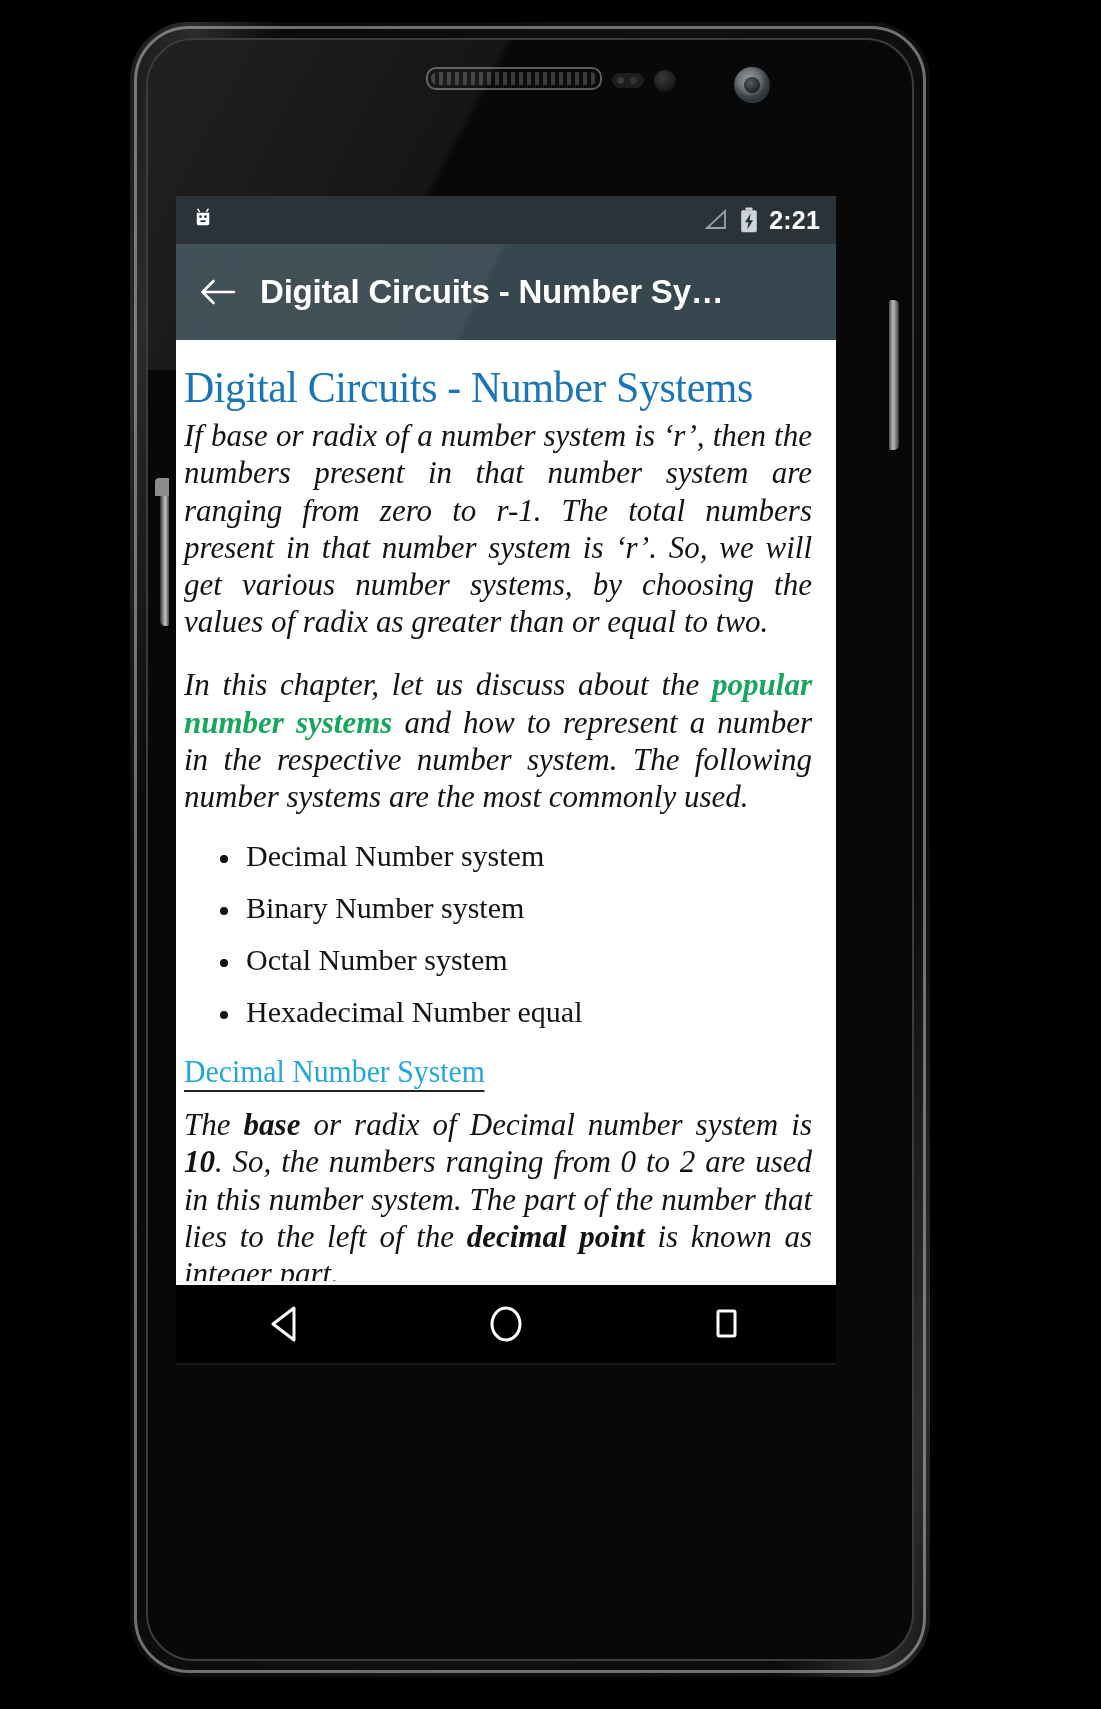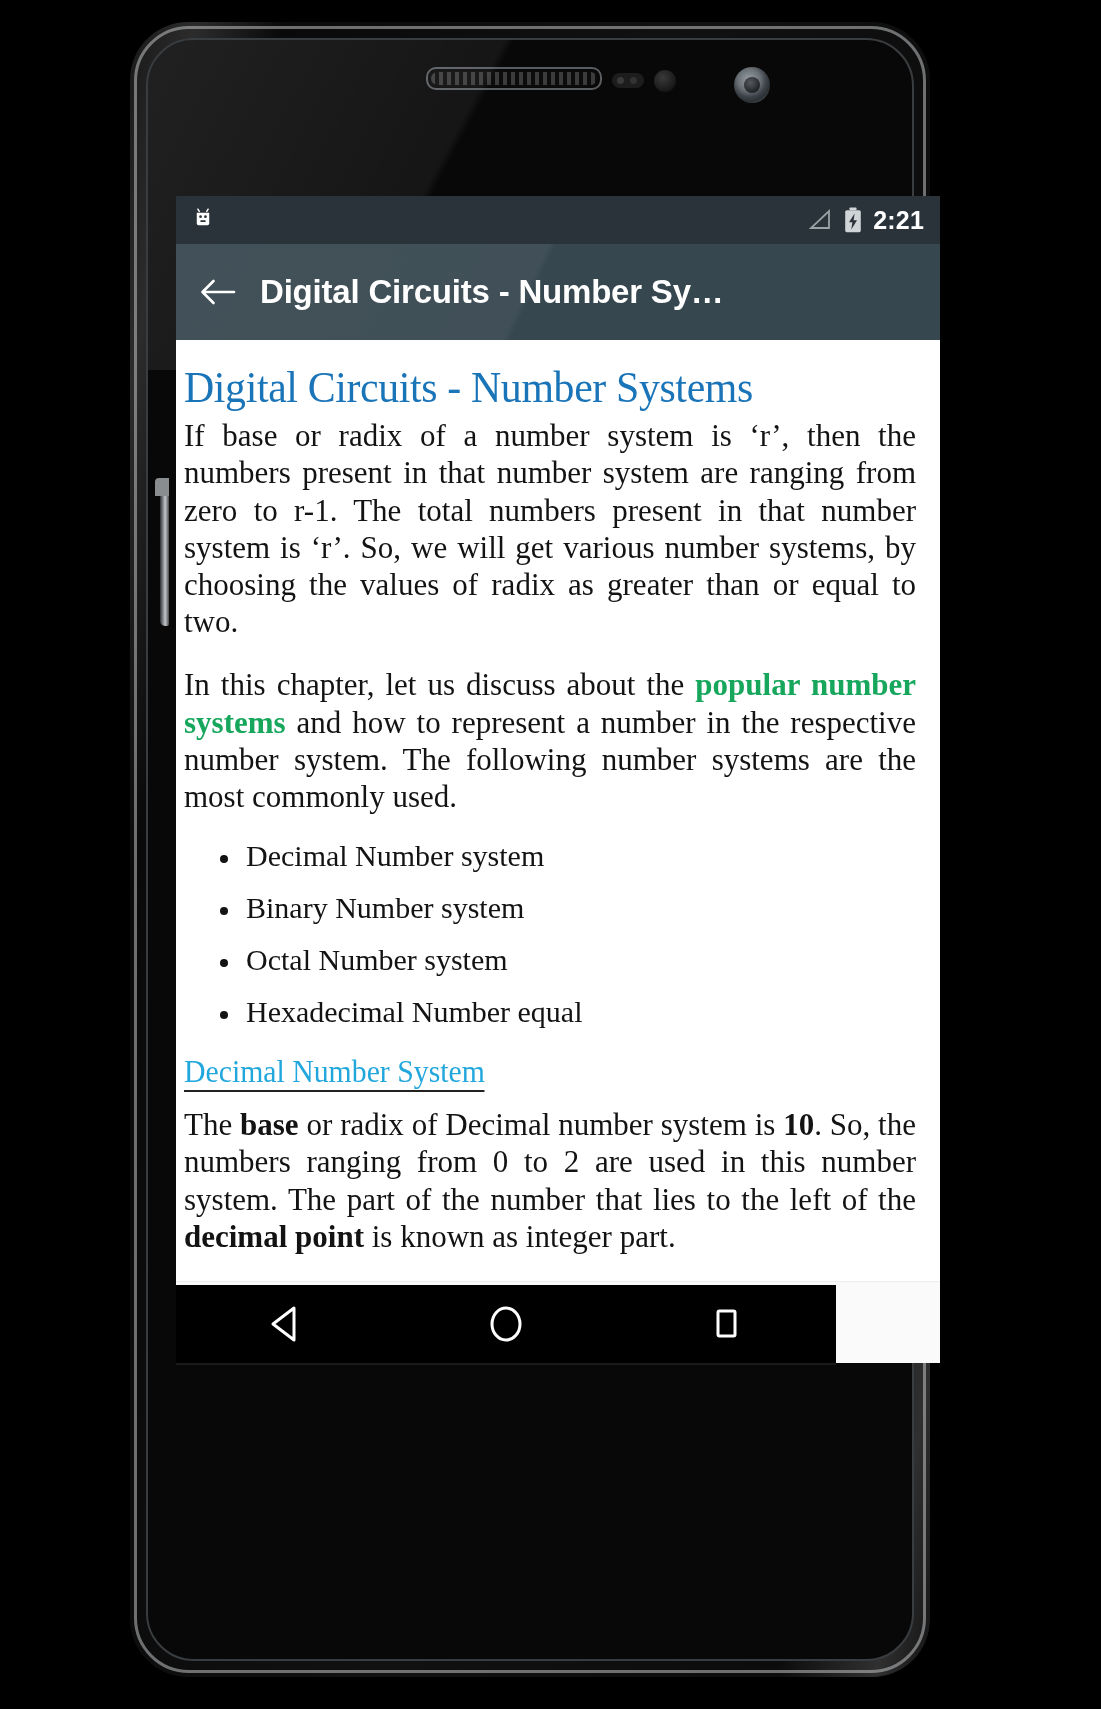--- a/index.html
+++ b/index.html
@@ -142,21 +142,21 @@
     width: 14px; height: 18px;
     background: #8a8d90;
     border-radius: 4px 0 0 0;
   }
 
   
   .screen {
     position: absolute;
     left: 176px;
     top: 196px;
-    width: 764px;
+    width: 660px;
     height: 1167px;
     background: #ffffff;
     overflow: hidden;
   }
 
   
   .status-bar {
     position: relative;
     height: 48px;
     background: #2a3339;
@@ -237,20 +237,21 @@
     transform-origin: left center;
     white-space: nowrap;
   }
   p.para {
     font-size: 31px;
     line-height: 1.2;
     text-align: justify;
     margin: 6px 0 26px 0;
     color: #131313;
     font-family: "Liberation Serif", serif;
+    font-style: italic;
   }
   p.para.tight { margin-bottom: 0; }
   .green-bold { color: #16a75c; font-weight: bold; }
   .bold { font-weight: bold; }
   ul.bullets {
     margin: 8px 0 12px 0;
     padding-left: 62px;
     list-style: none;
   }
   ul.bullets li {

